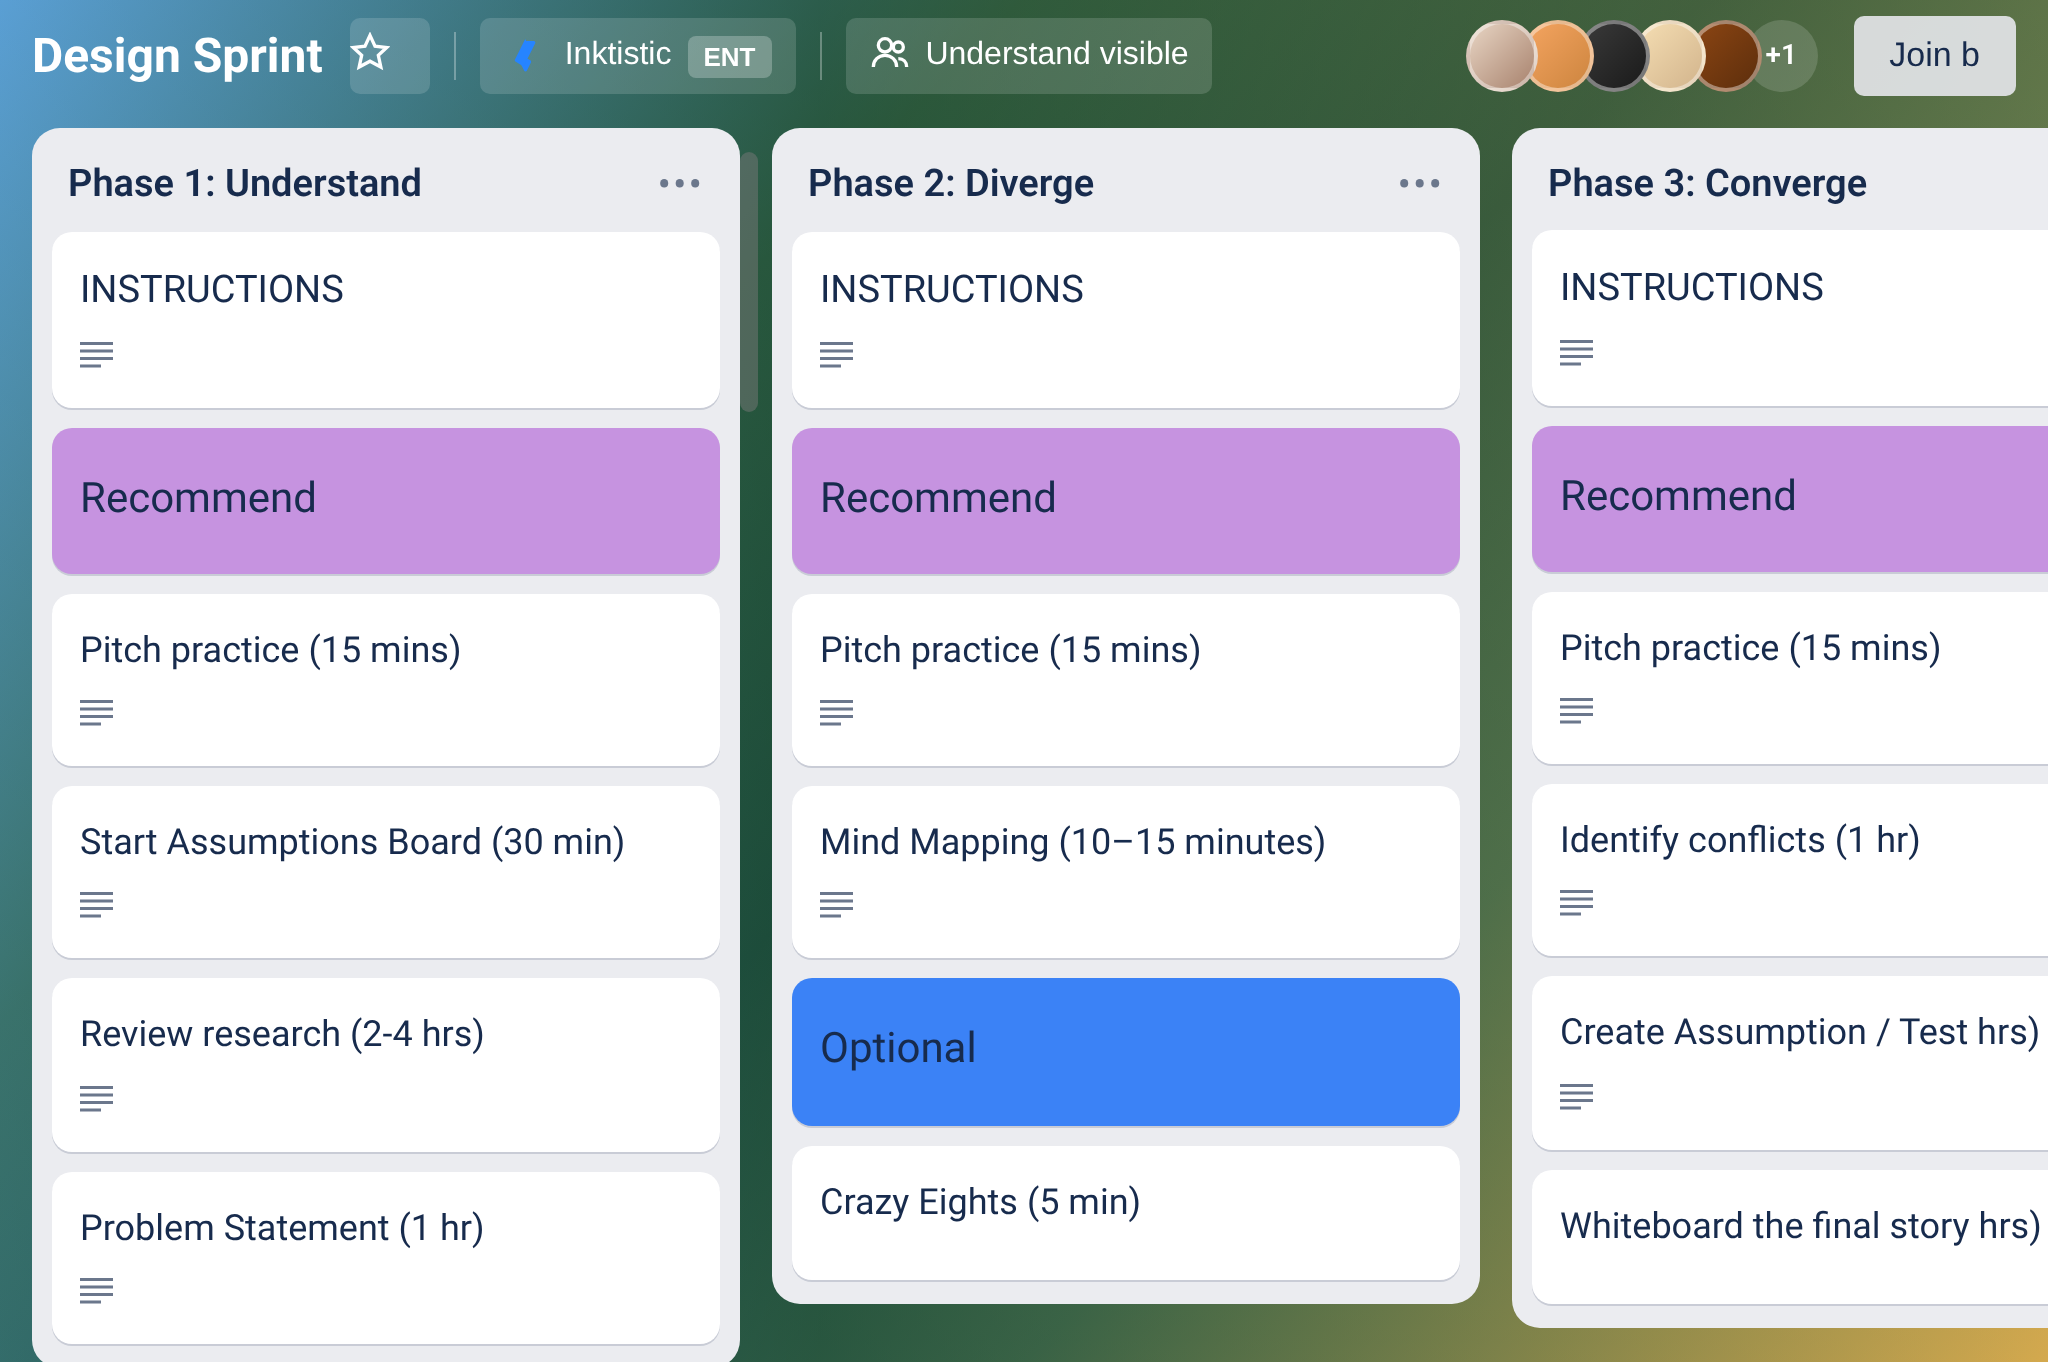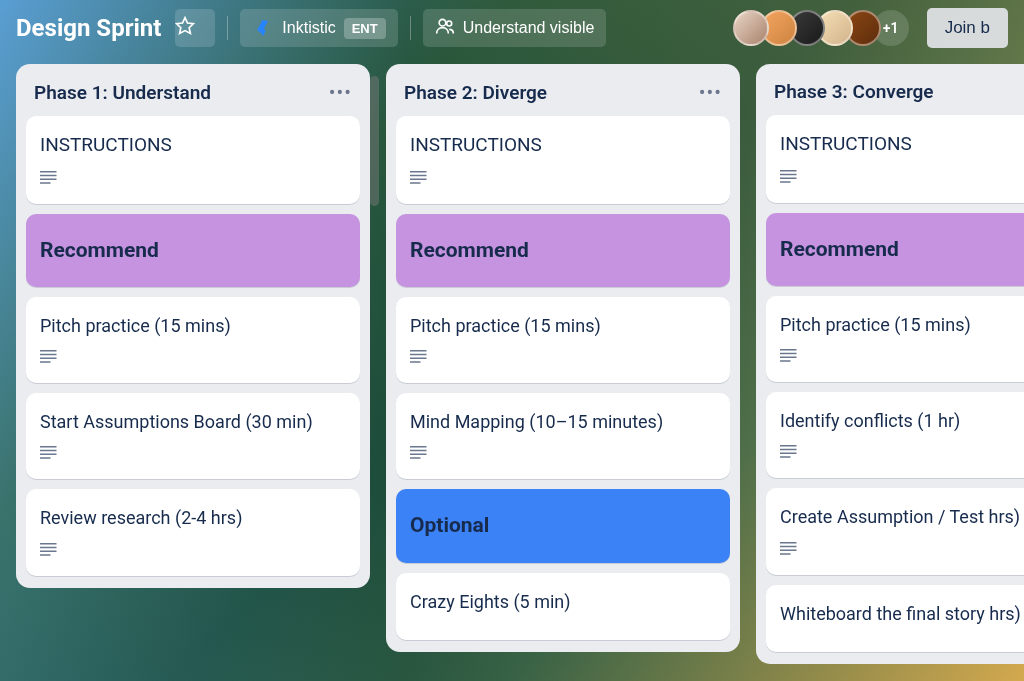--- a/index.html
+++ b/index.html
@@ -17,28 +17,28 @@
 .avatar { width:36px; height:36px; border-radius:50%; border:2px solid rgba(255,255,255,0.4); margin-left:-8px; background:#888; display:flex; align-items:center; justify-content:center; overflow:hidden; }
 .avatar:nth-child(1) { background:linear-gradient(135deg,#e8d5c4,#a8826d); z-index:5; }
 .avatar:nth-child(2) { background:linear-gradient(135deg,#f4a460,#cd853f); z-index:4; }
 .avatar:nth-child(3) { background:linear-gradient(135deg,#3a3a3a,#1a1a1a); z-index:3; }
 .avatar:nth-child(4) { background:linear-gradient(135deg,#f5deb3,#d2b48c); z-index:2; }
 .avatar:nth-child(5) { background:linear-gradient(135deg,#8b4513,#5d2e0c); z-index:1; }
 .avatar-more { width:36px; height:36px; border-radius:50%; background:rgba(255,255,255,0.15); color:#fff; display:flex; align-items:center; justify-content:center; font-size:14px; font-weight:600; margin-left:-8px; }
 .join-btn { background:rgba(229,231,235,0.9); color:#172b4d; border:none; border-radius:5px; height:40px; padding:0 18px; font-size:17px; font-weight:500; cursor:pointer; margin-left:10px;text-align:center; }
 .board { position:relative; display:flex; gap:16px; padding:8px 16px; overflow-x:auto; height:calc(100% - 56px); align-items:flex-start; }
 .list { background:#ebecf0; border-radius:14px; width:354px; flex-shrink:0; padding:12px 10px; display:flex; flex-direction:column; gap:10px; }
-.list-header { display:flex; align-items:center; justify-content:space-between; padding:4px 8px 2px; }
+.list-header { display:flex; align-items:flex-start; justify-content:space-between; padding:4px 8px 2px; }
 .list-title { font-size:19px; font-weight:600; color:#172b4d; }
 .list-menu { color:#6b778c; font-size:20px; cursor:pointer; letter-spacing:1px; }
 .card { background:#fff; border-radius:10px; padding:16px 14px; box-shadow:0 1px 0 rgba(9,30,66,0.15); cursor:pointer; }
 .card-title { font-size:18px; color:#172b4d; line-height:1.4; margin-bottom:10px; }
 .card-title.big { font-size:19px; }
 .card.label { padding:22px 14px; }
-.card.label .card-title { font-size:21px; font-weight:700; margin-bottom:0; }
+.card.label .card-title { font-size:21px; font-weight:400; margin-bottom:0; }
 .card.purple { background:#c693e0; }
 .card.purple .card-title { color:#172b4d; }
 .card.green { background:#3b82f6; }
 .card.green .card-title { color:#172b4d; }
 .desc-icon { display:inline-block; color:#6b778c; }
 .desc-icon svg { width:18px; height:14px; }
 .scrollbar { position:absolute; top:76px; left:370px; width:9px; height:130px; background:rgba(120,120,120,0.5); border-radius:5px; }
 </style>
 </head>
 <body>
@@ -128,20 +128,29 @@
     </div>
     <div class="card">
       <div class="card-title">Review research (2-4 hrs)</div>
       <span class="desc-icon"><svg viewBox="0 0 24 16">
             <rect x="0" y="0" width="22" height="2" fill="#6b778c"></rect>
             <rect x="0" y="5" width="22" height="2" fill="#6b778c"></rect>
             <rect x="0" y="10" width="22" height="2" fill="#6b778c"></rect>
             <rect x="0" y="15" width="14" height="2" fill="#6b778c"></rect>
           </svg></span>
     </div>
+    <div class="card">
+      <div class="card-title">Problem Statement (1 hr)</div>
+      <span class="desc-icon"><svg viewBox="0 0 24 16">
+            <rect x="0" y="0" width="22" height="2" fill="#6b778c"></rect>
+            <rect x="0" y="5" width="22" height="2" fill="#6b778c"></rect>
+            <rect x="0" y="10" width="22" height="2" fill="#6b778c"></rect>
+            <rect x="0" y="15" width="14" height="2" fill="#6b778c"></rect>
+          </svg></span>
+    </div>
   </div>
 
   <div class="list">
     <div class="list-header">
       <div class="list-title">Phase 2: Diverge</div>
       <div class="list-menu">
         <span>•••</span>
       </div>
     </div>
     <div class="card">

